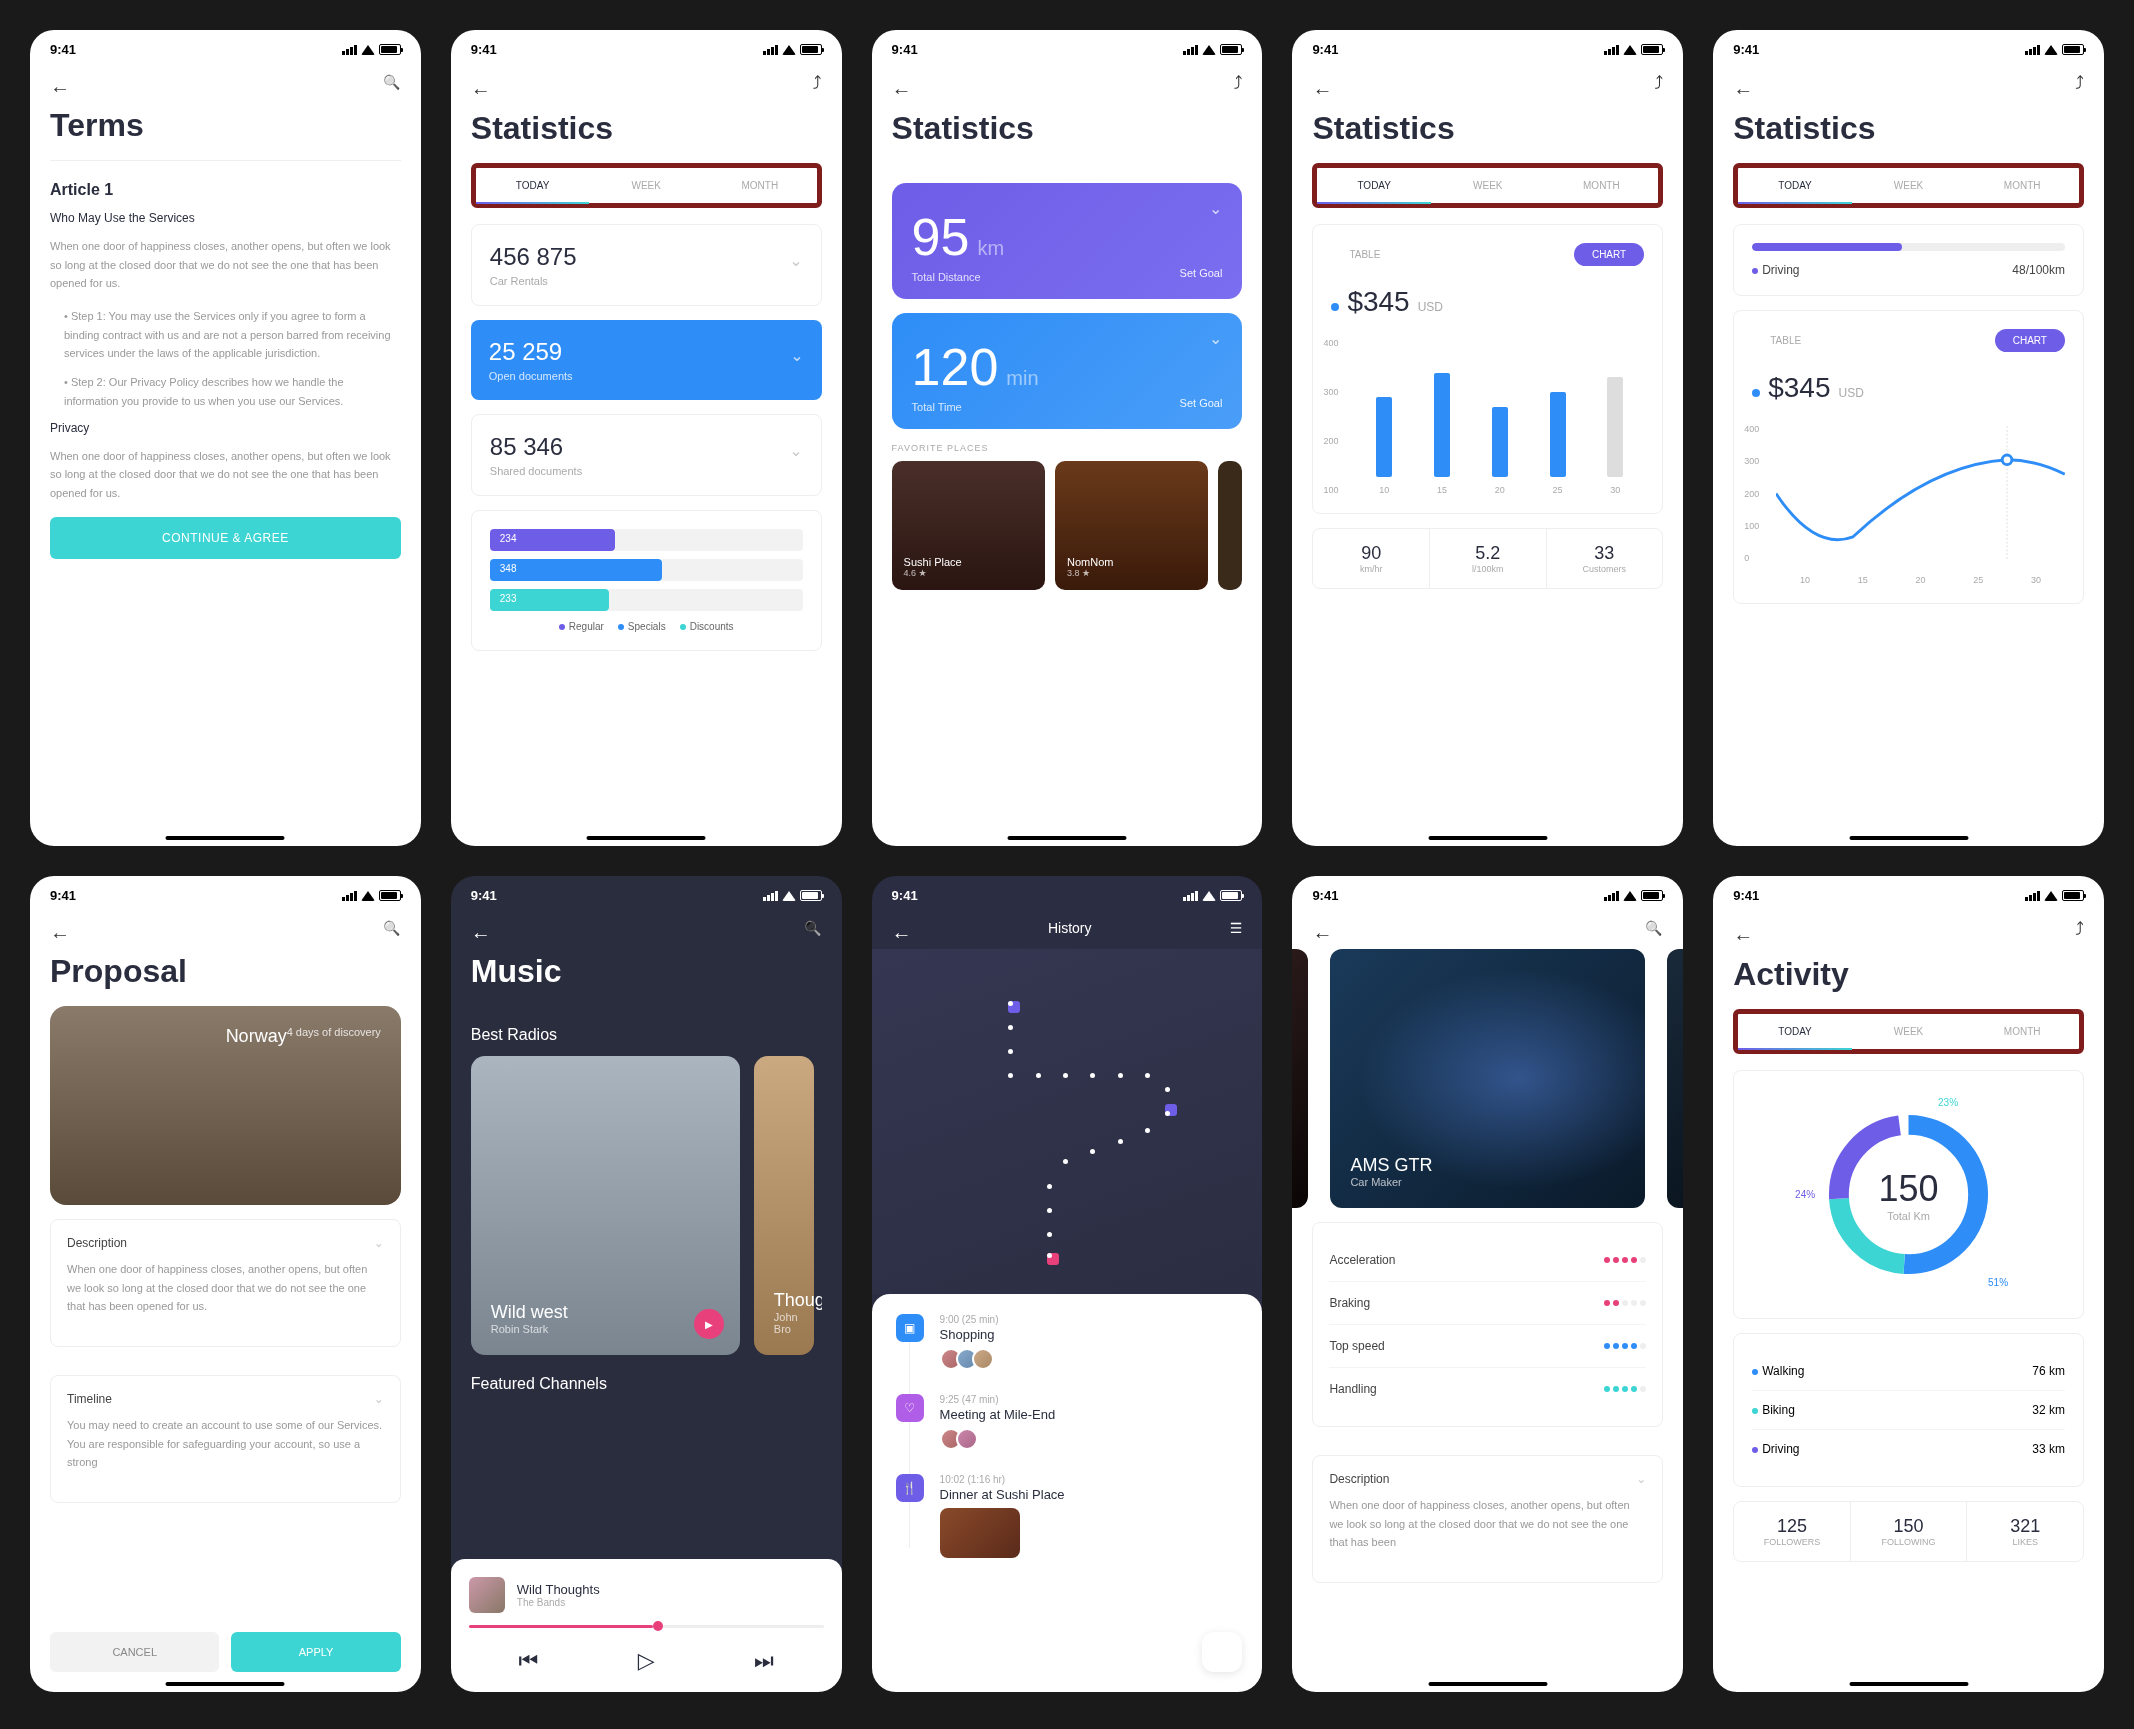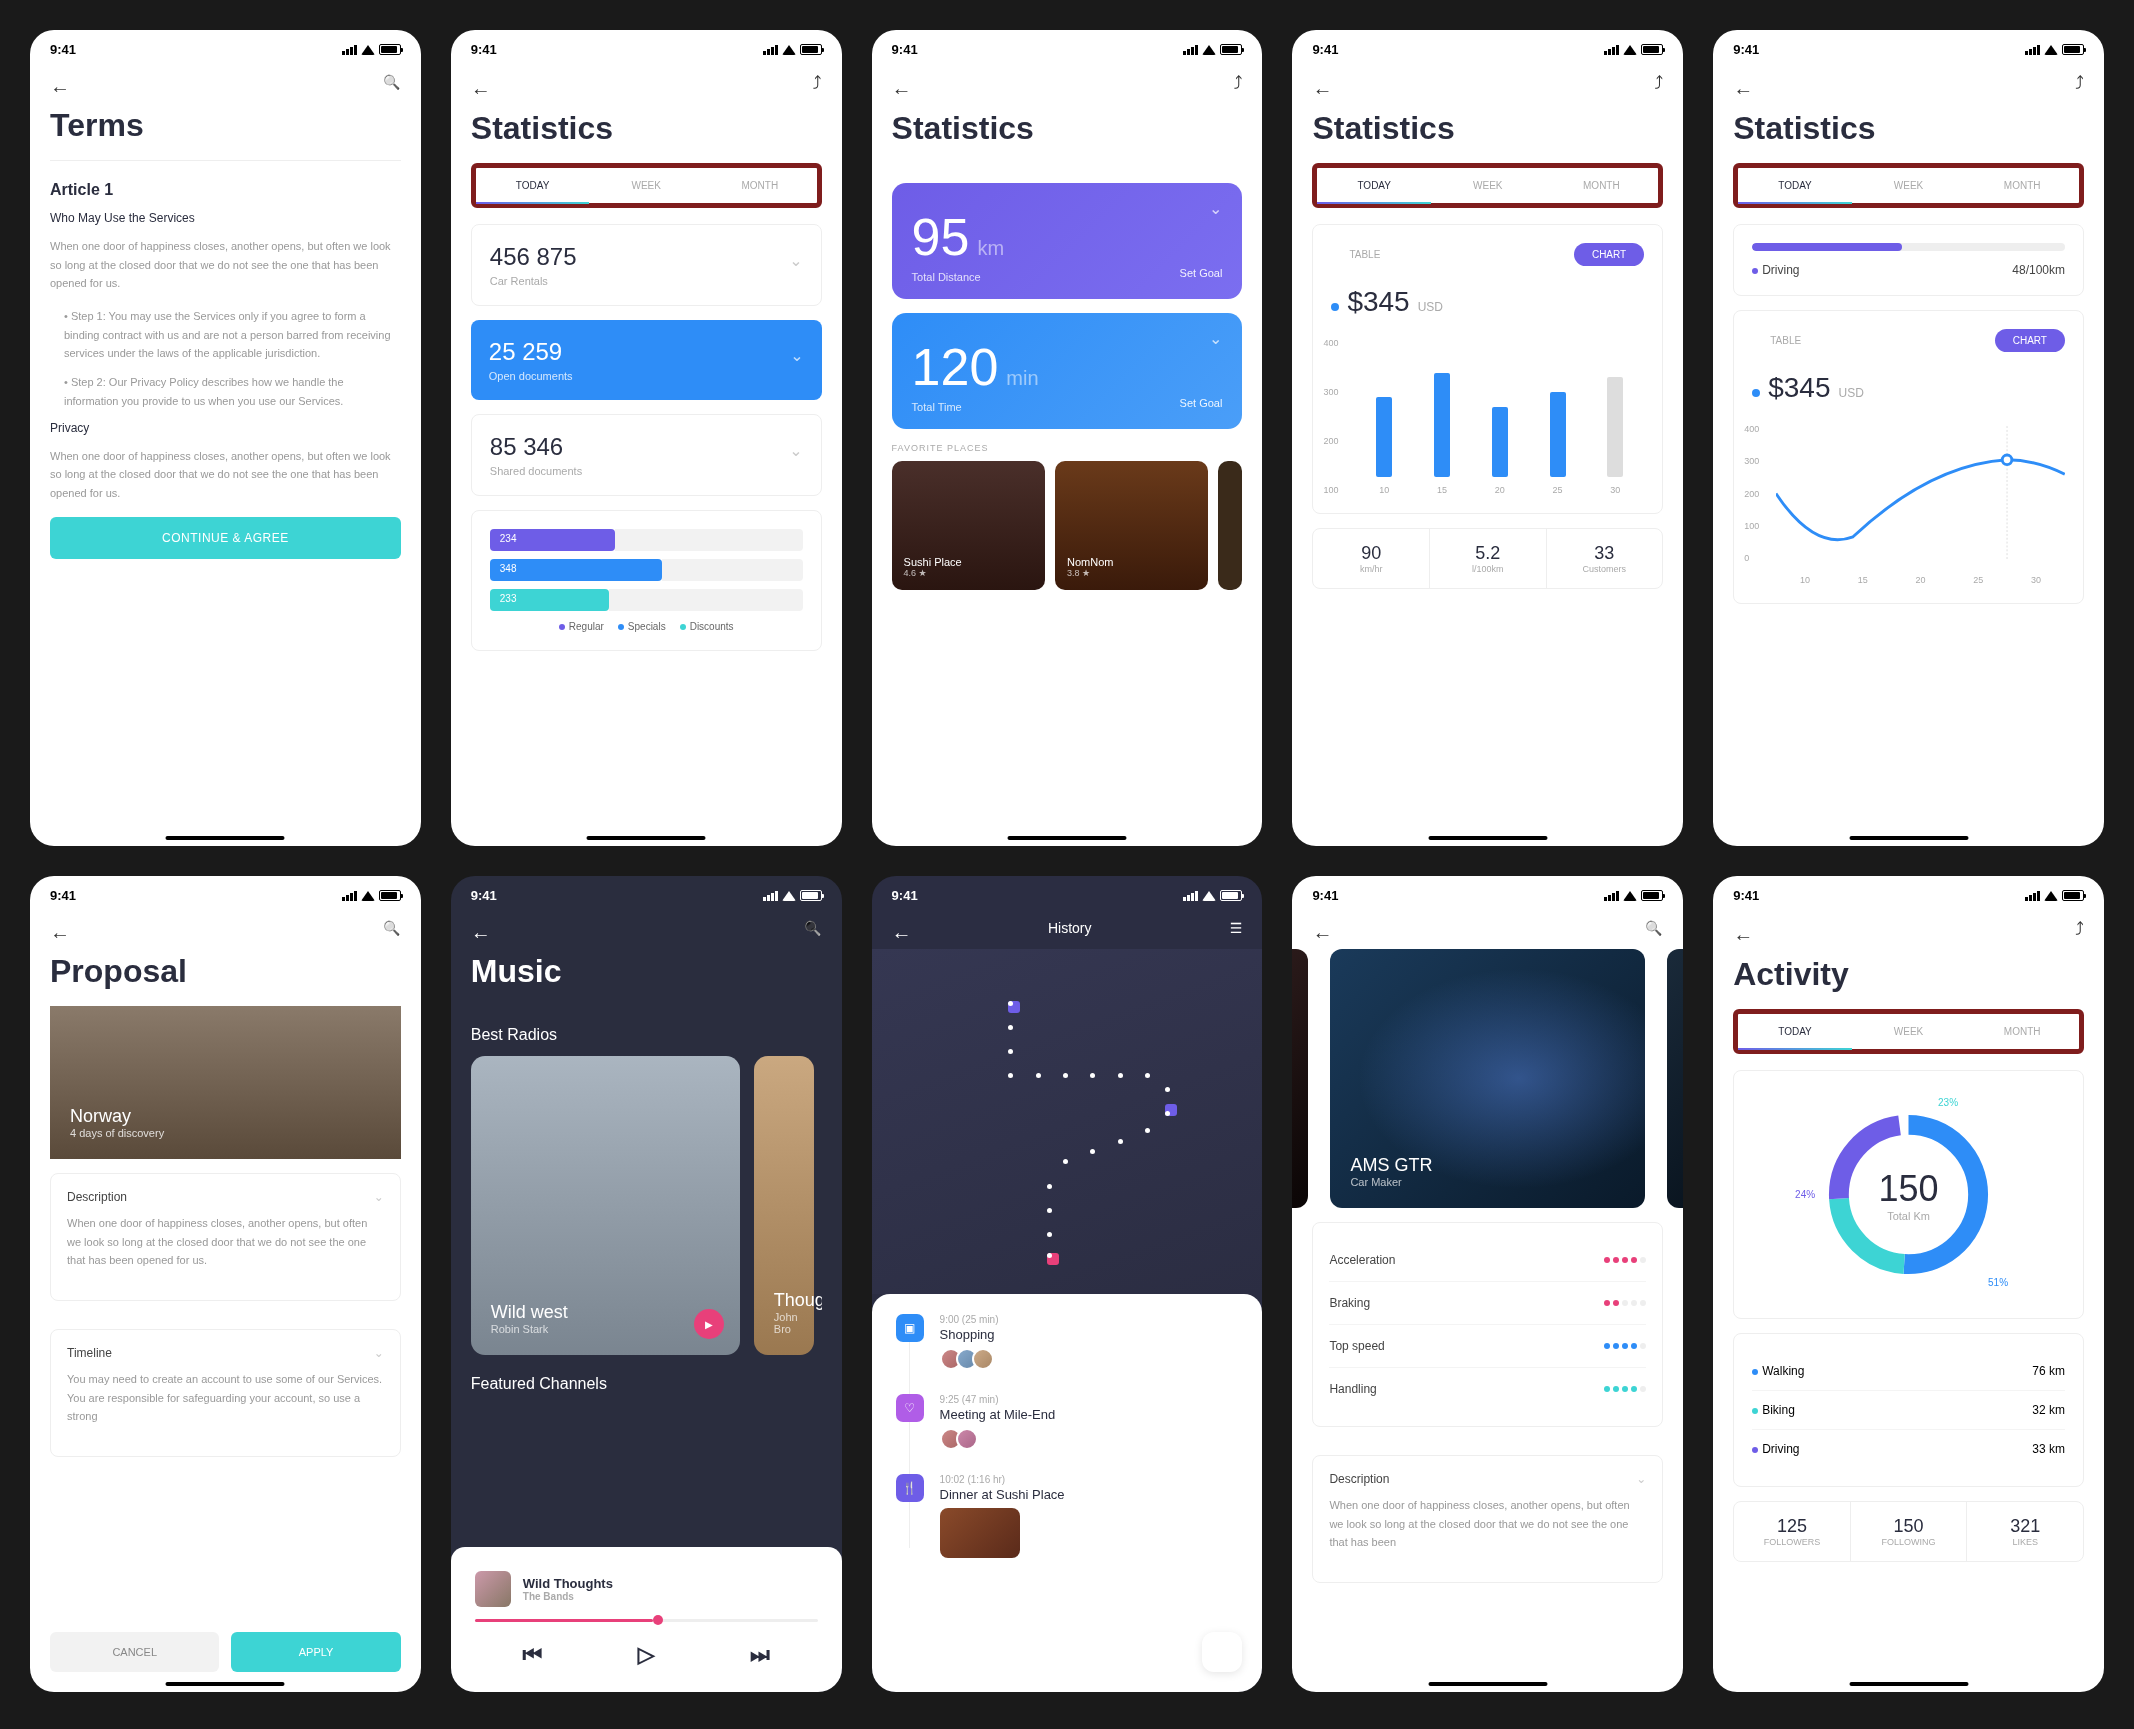--- a/index.html
+++ b/index.html
@@ -79,33 +79,33 @@
 .axis-labels { display: flex; justify-content: space-around; font-size: 9px; color: #aaa; margin-top: 8px; }
 .y-labels { position: absolute; left: -8px; top: 0; bottom: 0; display: flex; flex-direction: column; justify-content: space-between; font-size: 9px; color: #aaa; }
 .metrics { display: flex; border: 1px solid #eee; border-radius: 8px; }
 .metric { flex: 1; text-align: center; padding: 14px 0; border-right: 1px solid #eee; }
 .metric:last-child { border: none; }
 .metric-v { font-size: 18px; color: #2a2d3e; }
 .metric-l { font-size: 9px; color: #aaa; }
 .thin-prog { height: 8px; background: #eee; border-radius: 4px; overflow: hidden; margin-bottom: 12px; }
 .thin-fill { height: 100%; background: #6e5de7; border-radius: 4px; }
 .leg-row { display: flex; justify-content: space-between; align-items: center; font-size: 12px; color: #444; }
-.hero-card { margin: 0 20px; border-radius: 0; height: 153px; background: linear-gradient(180deg, #8a7a6a 0%, #5a4a3a 100%); position: relative; padding: 20px; display: flex; flex-direction: column; justify-content: flex-end; color: #fff; }
+.hero-card { margin: 0 20px; border-radius: 16px; height: 199px; background: linear-gradient(180deg, #8a7a6a 0%, #5a4a3a 100%); position: relative; padding: 20px; display: flex; flex-direction: row; justify-content: flex-end; color: #fff; }
 .hero-title { font-size: 18px; }
 .hero-sub { font-size: 11px; color: rgba(255,255,255,0.8); }
 .section-card { margin: 14px 20px; border: 1px solid #eee; border-radius: 8px; padding: 16px; }
 .section-head { display: flex; justify-content: space-between; align-items: center; font-size: 12px; color: #444; margin-bottom: 10px; }
 .btn-row { display: flex; gap: 12px; padding: 0 20px; margin-top: auto; margin-bottom: 20px; }
 .btn-ghost { flex: 1; background: #f2f2f2; color: #888; border: none; border-radius: 6px; padding: 14px; font-size: 11px; }
 .btn-apply { flex: 1; background: #3dd4d4; color: #fff; border: none; border-radius: 6px; padding: 14px; font-size: 11px; }
 .radio-card { width: 269px; height: 299px; border-radius: 14px; background: linear-gradient(180deg, #aab5c0, #7a8590); position: relative; padding: 20px; display: flex; flex-direction: column; justify-content: flex-end; }
 .radio-title { font-size: 18px; color: #fff; }
 .radio-sub { font-size: 11px; color: rgba(255,255,255,0.7); }
 .play-btn { position: absolute; right: 16px; bottom: 16px; width: 30px; height: 30px; border-radius: 50%; background: #e8407a; display: flex; align-items: center; justify-content: center; color: #fff; font-size: 10px; }
-.player { background: #fff; border-radius: 14px 14px 0 0; padding: 24px; color: #333; position: absolute; left: 0; right: 0; bottom: 0; font-weight: bold; }
+.player { background: #fff; border-radius: 14px 14px 0 0; padding: 18px; color: #333; position: absolute; left: 0; right: 0; bottom: 0; }
 .player-top { display: flex; align-items: center; gap: 12px; margin-bottom: 12px; }
 .thumb { width: 36px; height: 36px; border-radius: 6px; background: linear-gradient(135deg, #c9a, #876); }
 .track-title { font-size: 13px; color: #2a2d3e; }
 .track-artist { font-size: 10px; color: #aaa; }
 .seek { height: 3px; background: #eee; border-radius: 2px; position: relative; margin-bottom: 20px; }
 .seek-fill { height: 100%; width: 52%; background: #e8407a; border-radius: 2px; }
 .seek-knob { position: absolute; left: 52%; top: -4px; width: 10px; height: 10px; background: #e8407a; border-radius: 50%; }
 .controls { display: flex; justify-content: space-around; font-size: 22px; color: #2a2d3e; }
 .map { flex: 1; background: linear-gradient(160deg, #353752, #2b2d42); position: relative; }
 .route-dot { position: absolute; width: 5px; height: 5px; background: #fff; border-radius: 50%; }

